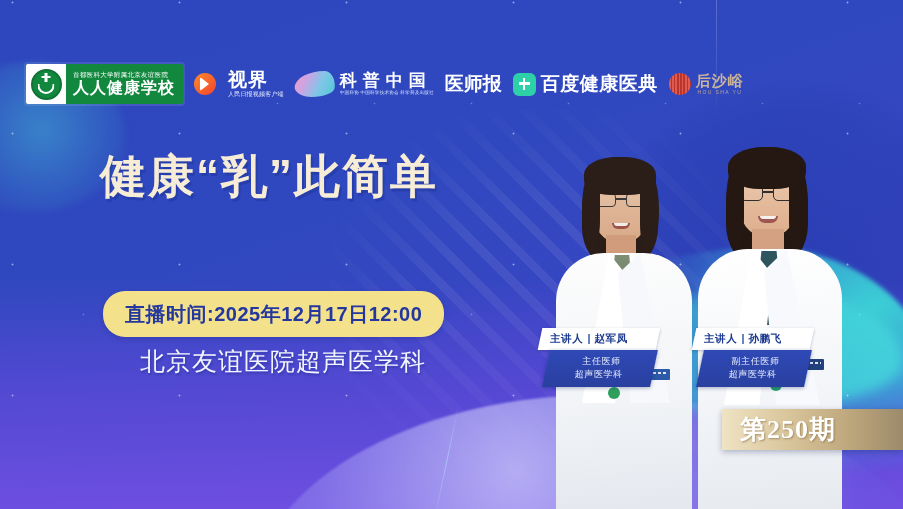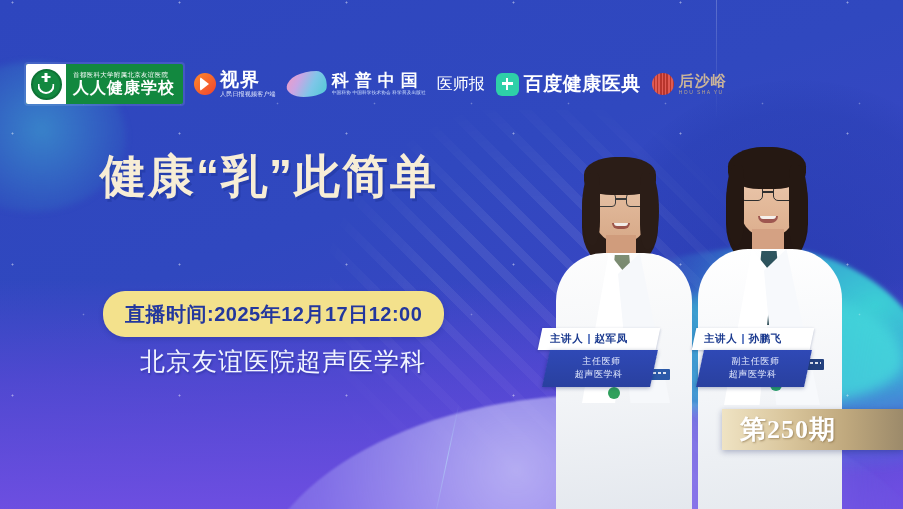--- a/index.html
+++ b/index.html
@@ -137,49 +137,49 @@
   .logo-shijie .mark{
     width:22px;height:22px;border-radius:50%;
     background:linear-gradient(135deg,#FF8A2B,#F0432E);
     position:relative; flex:0 0 22px;
   }
   .logo-shijie .mark:after{
     content:"";position:absolute;left:6px;top:4px;
     width:0;height:0;border-left:9px solid #fff;border-top:7px solid transparent;border-bottom:7px solid transparent;
     border-radius:2px;
   }
-  .logo-shijie .names{ color:#fff; }
+  .logo-shijie .names{ color:#fff;margin-left:8px; }
   .logo-shijie .n1{ font-size:19px;font-weight:bold;line-height:20px;letter-spacing:1px;white-space:nowrap;}
   .logo-shijie .n2{ font-size:6px;line-height:9px;letter-spacing:.2px;color:#E8EEFF;white-space:nowrap;}
 
   .logo-kepu{ display:flex;align-items:center;gap:5px; }
   .logo-kepu .wing{
     width:40px;height:26px;flex:0 0 40px;
     background:linear-gradient(110deg,#F19BC4 0%,#C9A6E4 30%,#7FC6E8 62%,#53C9D6 100%);
     border-radius:70% 30% 55% 45% / 60% 65% 35% 40%;
     transform:skewX(-6deg);
   }
   .logo-kepu .kp{ display:flex; gap:6px; align-items:flex-end;}
   .logo-kepu .kp .ch{ color:#fff; font-size:17px;font-weight:bold;line-height:18px;}
   .logo-kepu .sub{font-size:4.6px;color:#CFE0FF;line-height:6px;letter-spacing:.2px;white-space:nowrap;}
 
-  .logo-ysb{ color:#fff;font-size:16px;font-weight:normal;letter-spacing:0px;white-space:nowrap; }
+  .logo-ysb{ color:#fff;font-size:19px;font-weight:bold;letter-spacing:0px;white-space:nowrap; }
 
   .logo-baidu{ display:flex;align-items:center;gap:5px; }
   .logo-baidu .bmark{
     width:23px;height:23px;border-radius:6px;background:#2ED0A8;
     position:relative;flex:0 0 23px;
   }
   .logo-baidu .bmark:before,
   .logo-baidu .bmark:after{content:"";position:absolute;background:#fff;}
   .logo-baidu .bmark:before{left:10px;top:5.5px;width:2.6px;height:12px;}
   .logo-baidu .bmark:after{left:6px;top:9.7px;width:11px;height:2.6px;}
   .logo-baidu .btxt{color:#fff;font-size:19px;font-weight:bold;letter-spacing:.5px;white-space:nowrap;}
 
-  .logo-hst{ display:flex;align-items:center;gap:5px; }
+  .logo-hst{ display:flex;align-items:center;gap:5px;text-align:center; }
   .logo-hst .hmark{
     width:22px;height:22px;border-radius:50%;flex:0 0 22px;
     background:repeating-linear-gradient(90deg,#E05A52 0px,#E05A52 1.6px,#B8352C 1.6px,#B8352C 3.2px);
   }
   .logo-hst .hwrap .h1{
     font-size:15px;font-weight:bold;line-height:15px;letter-spacing:1px;
     color:#C9B49A;white-space:nowrap;
   }
   .logo-hst .hwrap .h2{font-size:5px;color:#B9A68D;letter-spacing:1.4px;line-height:8px;white-space:nowrap;}
 

